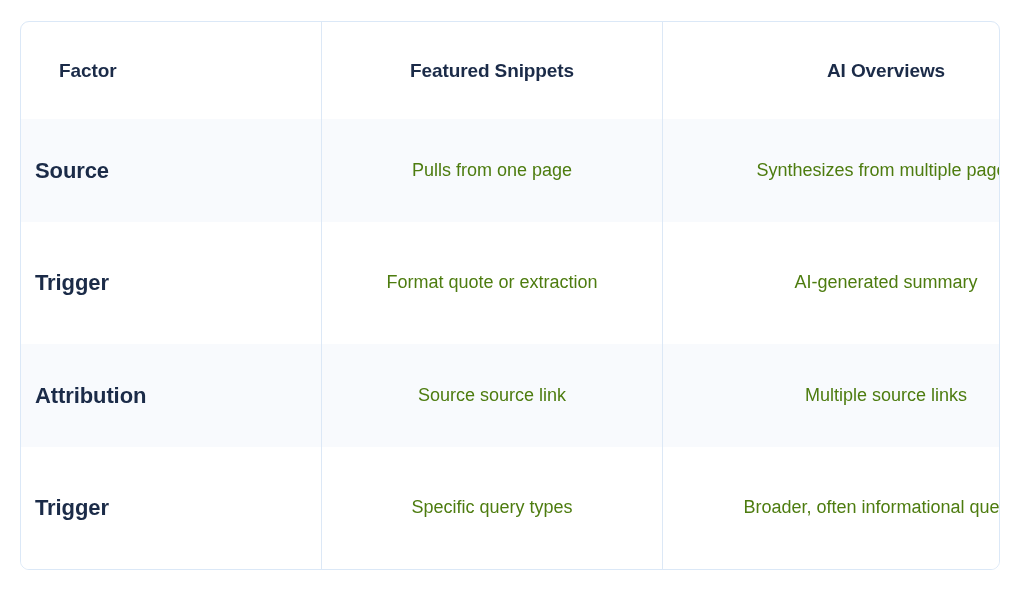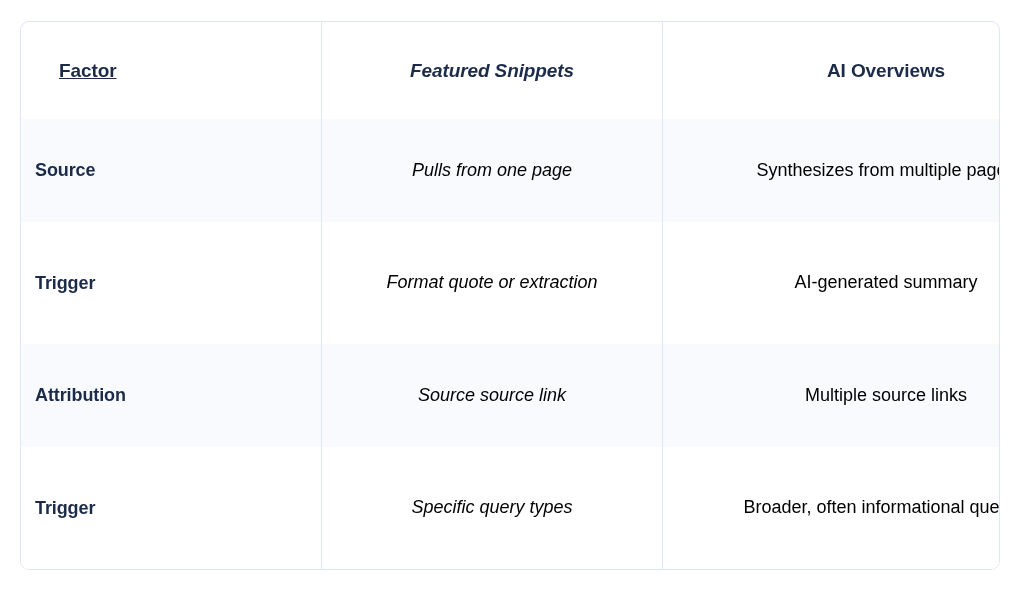--- a/index.html
+++ b/index.html
@@ -42,55 +42,53 @@
   }
 
   
   table.compare .col-factor {
     width: 248px;
     border-right: 1px solid #dce8f6;
   }
   table.compare .col-fs {
     width: 312px;
     border-right: 1px solid #dce8f6;
-    font-style: italic;
   }
   table.compare .col-aio {
     width: 418px;
   }
 
   
   .hdr-cell {
     font-size: 19px;
     font-weight: bold;
     color: #1b2b48;
     letter-spacing: -0.1px;
   }
   .hdr-cell.left {
     text-align: left;
     padding-left: 38px;
-    text-decoration: underline;
   }
   .hdr-cell.center {
     text-align: center;
   }
 
   
   .factor-cell {
-    font-size: 18px;
+    font-size: 22px;
     font-weight: bold;
     color: #1b2b48;
     text-align: left;
     padding-left: 38px;
     letter-spacing: -0.1px;
   }
   .value-cell {
     font-size: 18px;
     font-weight: normal;
-    color: #000000;
+    color: #4d7c0f;
     text-align: center;
     line-height: 1.42;
   }
   .value-cell.fs {
     padding-left: 34px;
     padding-right: 34px;
   }
   .value-cell.aio {
     padding-left: 44px;
     padding-right: 44px;

